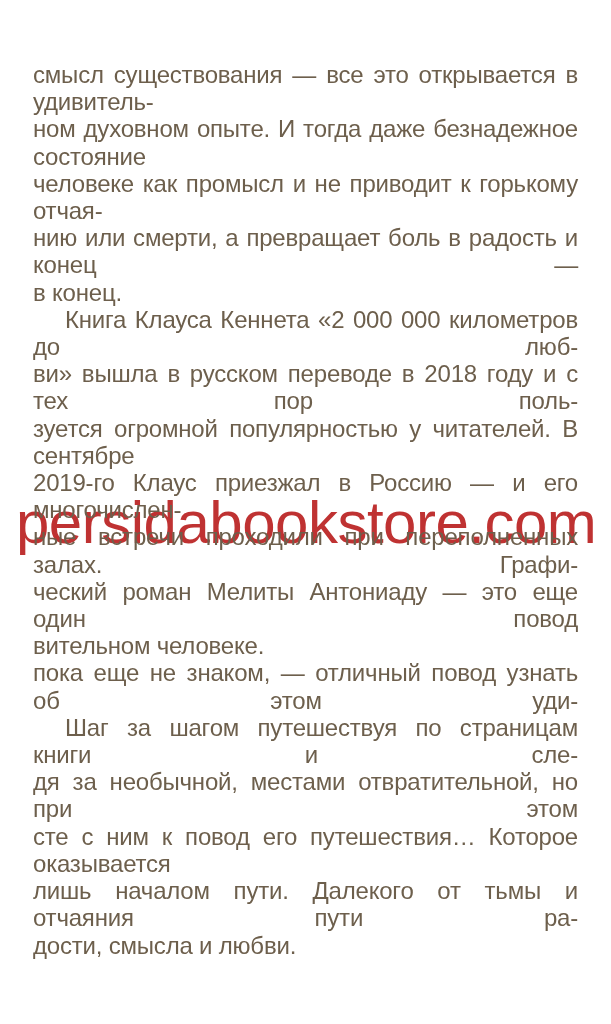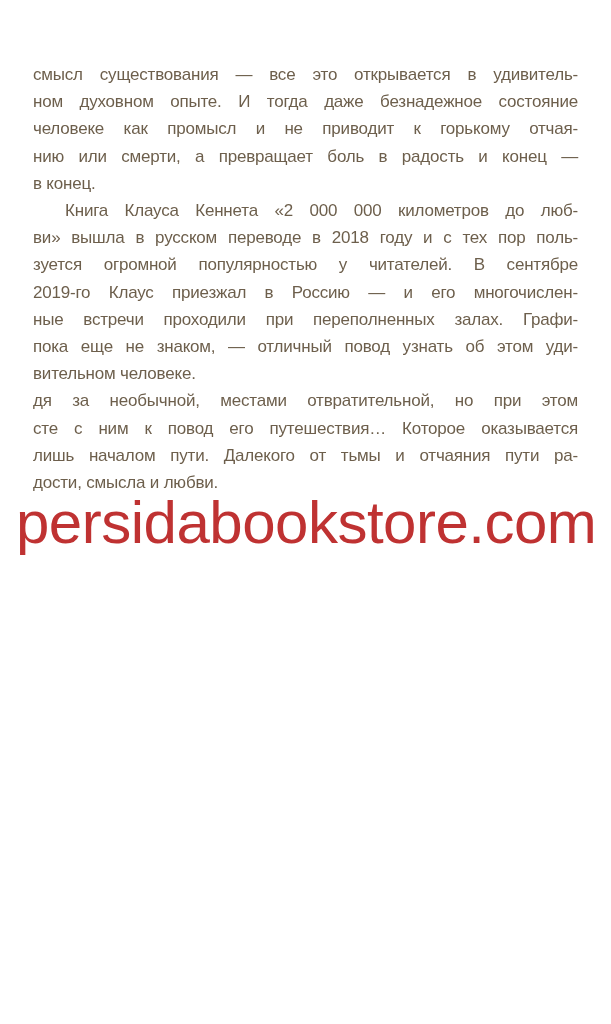--- a/index.html
+++ b/index.html
@@ -29,21 +29,21 @@
     user-select: none;
     margin-top: 47px;
   }
   .text-block {
     position: absolute;
     top: 61px;
     left: 33px;
     width: 545px;
     z-index: 2;
     color: #6d5f4c;
-    font-size: 17px;
+    font-size: 24px;
     line-height: 27.2px;
     letter-spacing: -0.2px;
   }
   .para { margin: 0; padding: 0; }
   .line {
     text-align: justify;
     text-align-last: justify;
   }
   .line.last {
     text-align-last: left;
@@ -68,25 +68,27 @@
       <div class="line">нию или смерти, а превращает боль в радость и конец —</div>
       <div class="line last">в конец.</div>
     </div>
 
     <div class="para">
       <div class="line indent">Книга Клауса Кеннета «2 000 000 километров до люб-</div>
       <div class="line">ви» вышла в русском переводе в 2018 году и с тех пор поль-</div>
       <div class="line">зуется огромной популярностью у читателей. В сентябре</div>
       <div class="line">2019-го Клаус приезжал в Россию — и его многочислен-</div>
       <div class="line">ные встречи проходили при переполненных залах. Графи-</div>
+      <div class="line">ческий роман Мелиты Антониаду — это еще один повод</div>
+      <div class="line last">вительном человеке.</div>
       <div class="line">пока еще не знаком, — отличный повод узнать об этом уди-</div>
-      <div class="line last">вительном человеке.</div>
     </div>
 
     <div class="para">
+      <div class="line indent">Шаг за шагом путешествуя по страницам книги и сле-</div>
       <div class="line">дя за необычной, местами отвратительной, но при этом</div>
       <div class="line">сте с ним к повод его путешествия… Которое оказывается</div>
       <div class="line">лишь началом пути. Далекого от тьмы и отчаяния пути ра-</div>
       <div class="line last">дости, смысла и любви.</div>
     </div>
 
   </div>
 </div>
 
 </body></html>

